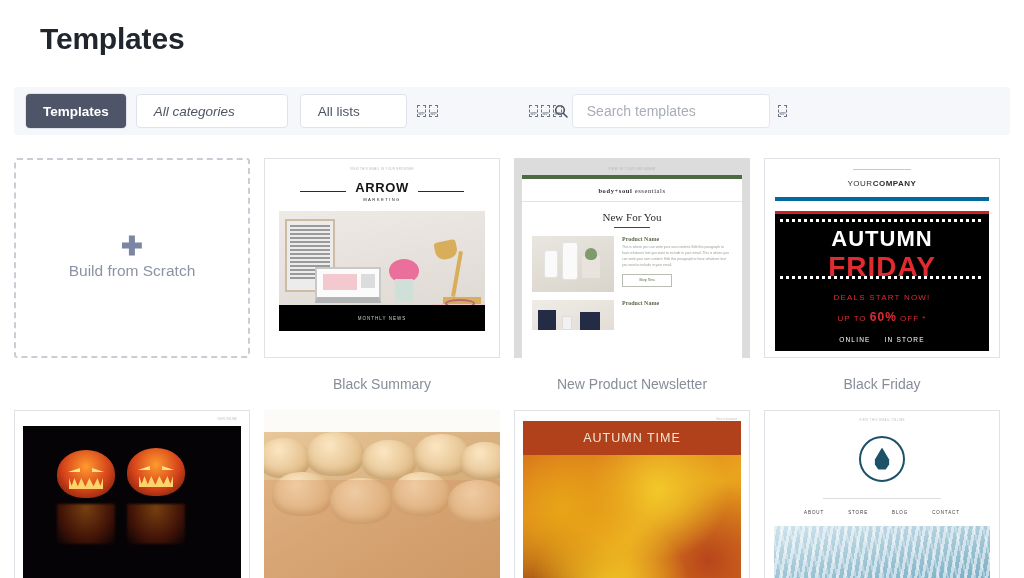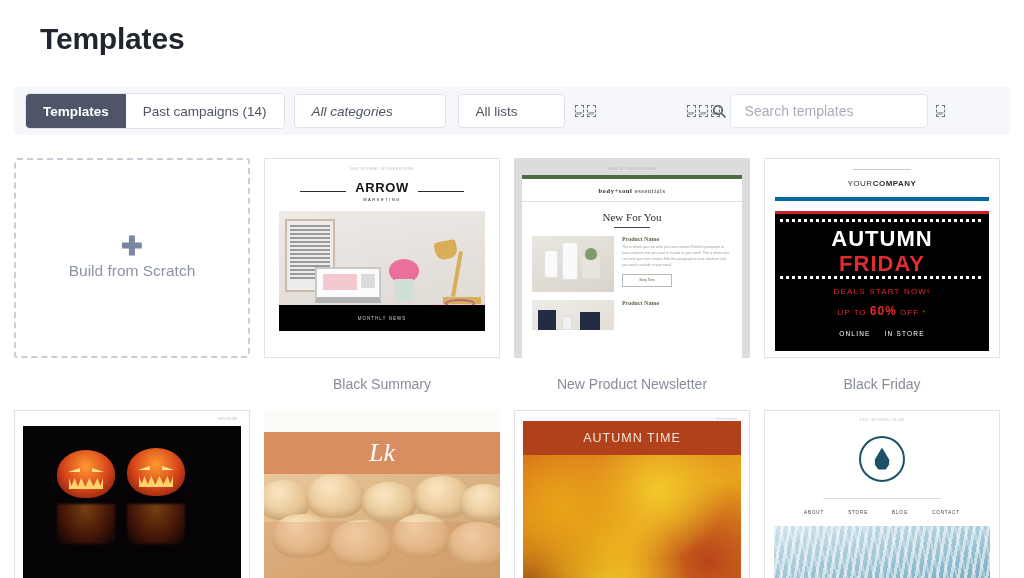--- a/index.html
+++ b/index.html
@@ -292,21 +292,21 @@
     position:absolute; left:5px; right:5px; height:3px;
     background-image: repeating-linear-gradient(to right,#fff 0 3px,transparent 3px 6px);
   }
   .bf-dots.top { top:5px; }
   .bf-dots.mid { top:62px; }
   .bf-black {
     text-align:center; color:#fff; font-size:22px; font-weight:bold;
     letter-spacing:1px; padding-top:14px; line-height:1;
   }
   .bf-friday {
-    text-align:center; color:#e02b31; font-size:22px; font-weight:bold;
+    text-align:center; color:#e02b31; font-size:28px; font-weight:bold;
     letter-spacing:1px; line-height:1; padding-top:3px;
   }
   .bf-deals {
     text-align:center; color:#e02b31; font-size:8px; letter-spacing:1.2px; padding-top:12px;
   }
   .bf-upto {
     text-align:center; color:#e02b31; font-size:8px; letter-spacing:1px; padding-top:8px;
   }
   .bf-upto b { font-size:12px; }
   .bf-where {
@@ -413,21 +413,20 @@
 </style>
 </head>
 <body>
 
 <div class="page-title">Templates</div>
 
 <div class="toolbar">
 
   <div class="segmented">
     <div class="seg-btn active">Templates</div>
-    <div class="seg-btn">Past campaigns (14)</div>
   </div>
 
   <div class="filter-box" id="filter-categories">All categories</div>
   <div class="filter-box" id="filter-lists">All lists</div>
 
   <div class="tofu-group" id="tofu-after-lists">
     <span class="tofu"></span>
     <span class="tofu"></span>
   </div>
 
@@ -595,23 +594,20 @@
           <div class="pk-reflect rf2"></div>
         </div>
       </div>
     </div>
   </div>
 
   <div class="cell">
     <div class="thumb">
       <div class="mono-wrap">
         <div class="mono-top"></div>
-        <div class="mono-band">
-          <div class="mono-glyph">Lk</div>
-        </div>
         <div class="mono-photo">
           <div class="gourd" style="left:-6px;top:6px;width:52px;height:40px;"></div>
           <div class="gourd" style="left:42px;top:0px;width:58px;height:44px;"></div>
           <div class="gourd" style="left:98px;top:8px;width:54px;height:40px;"></div>
           <div class="gourd" style="left:150px;top:2px;width:56px;height:42px;"></div>
           <div class="gourd" style="left:196px;top:10px;width:50px;height:38px;"></div>
           <div class="gourd" style="left:8px;top:40px;width:60px;height:44px;"></div>
           <div class="gourd" style="left:66px;top:46px;width:62px;height:46px;"></div>
           <div class="gourd" style="left:128px;top:40px;width:58px;height:44px;"></div>
           <div class="gourd" style="left:184px;top:48px;width:60px;height:44px;"></div>

